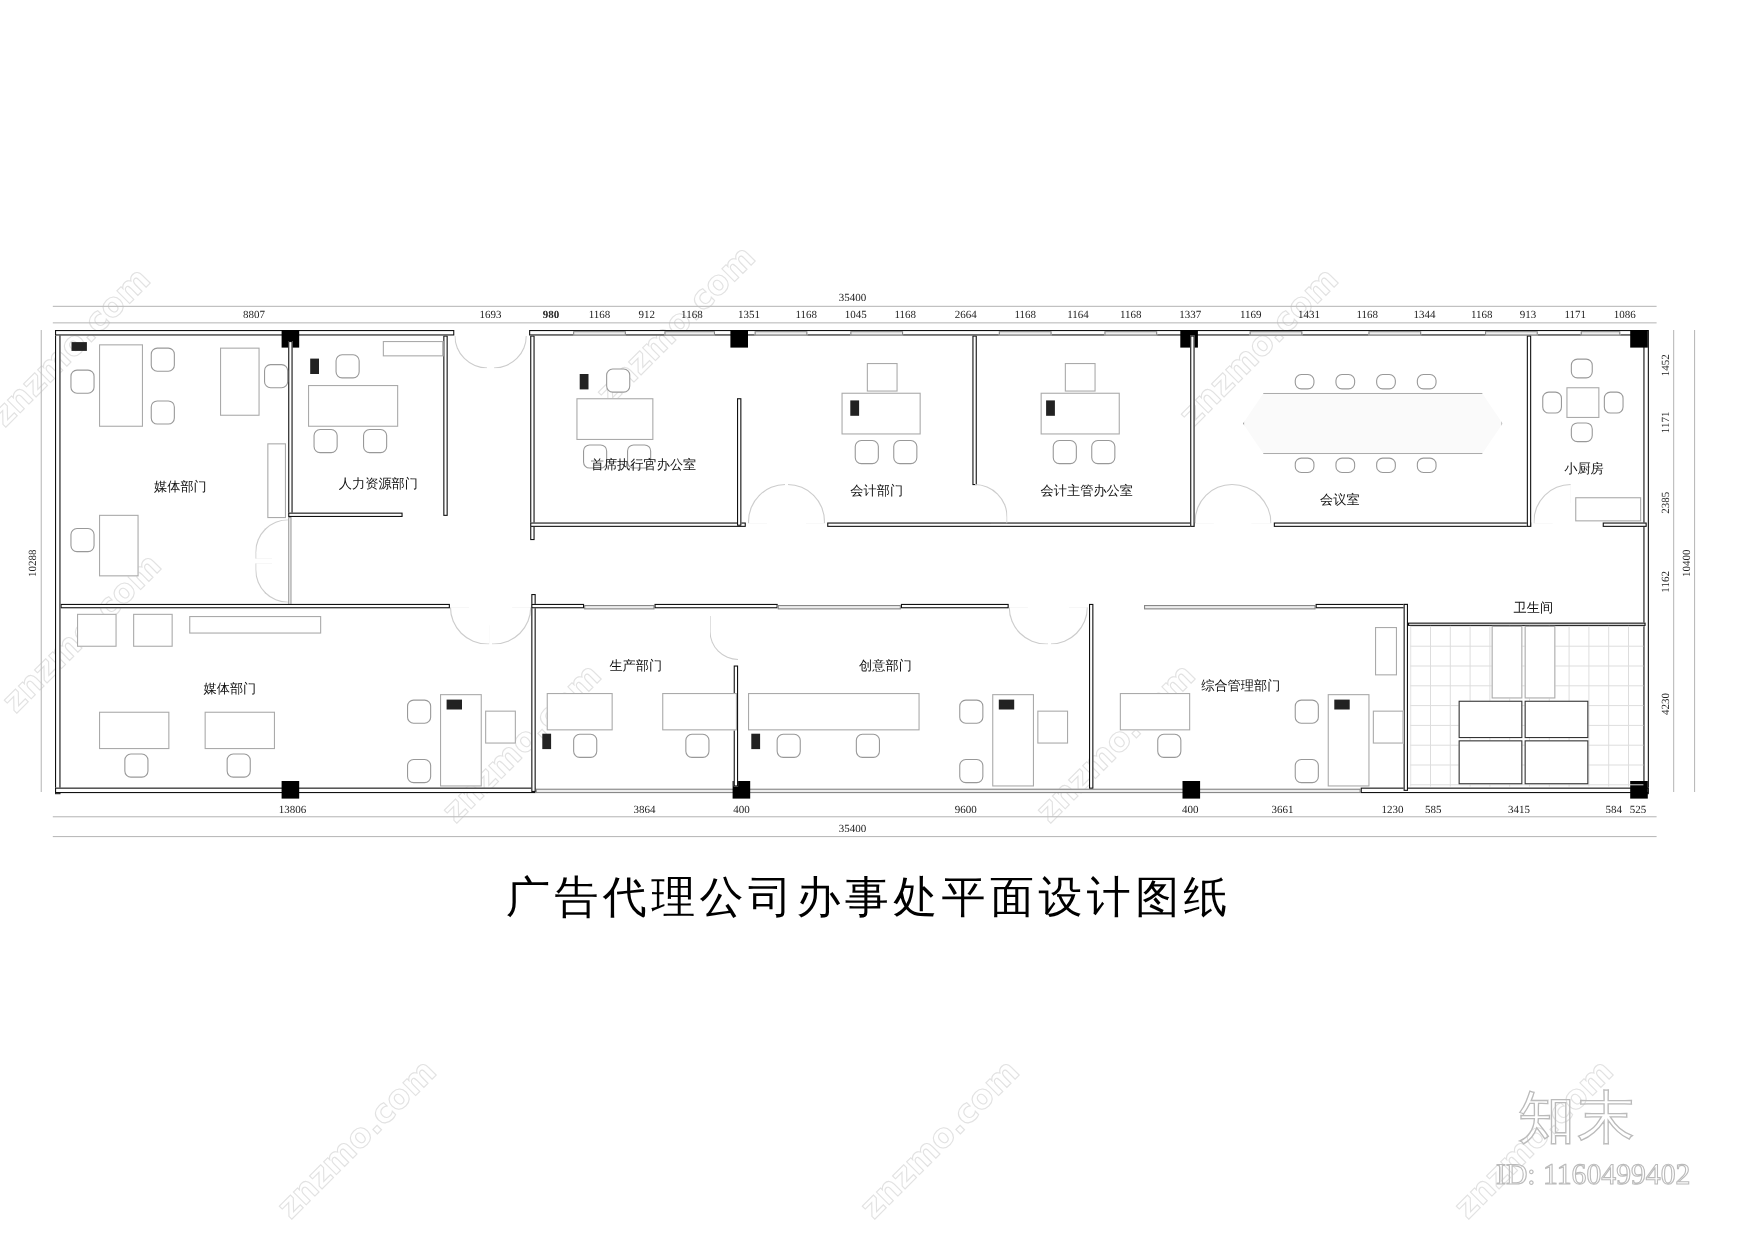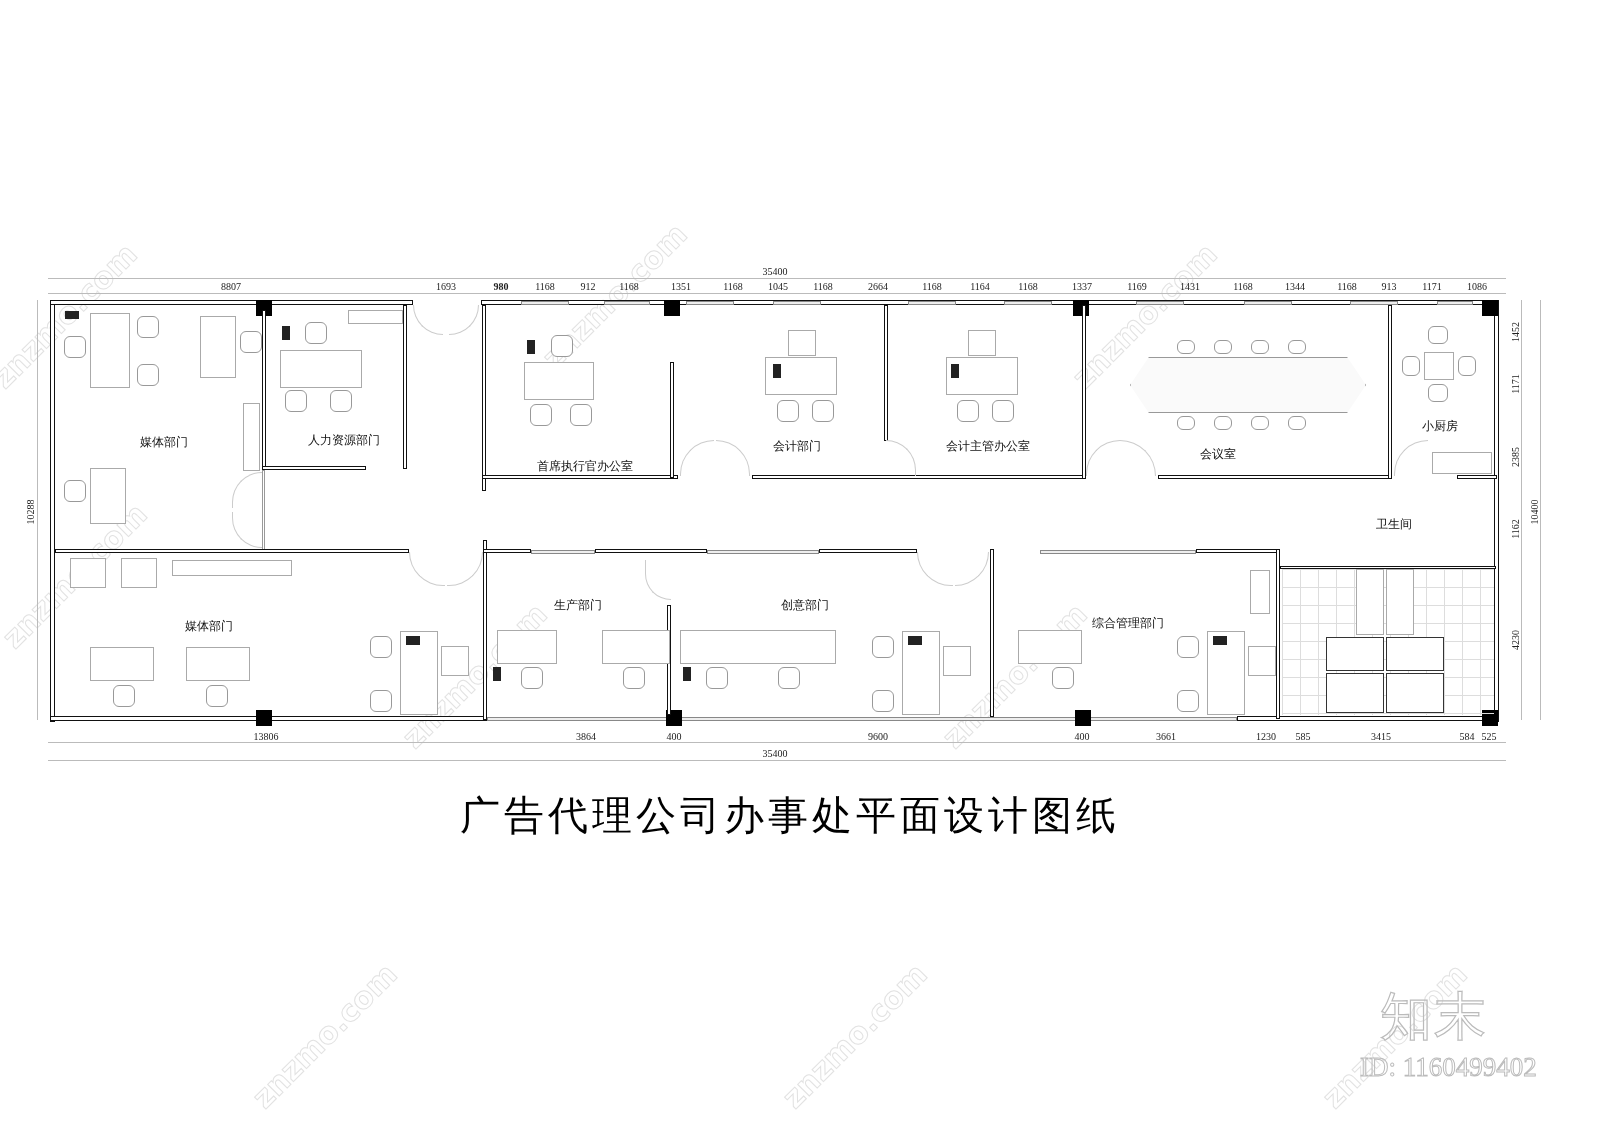--- a/index.html
+++ b/index.html
@@ -258,28 +258,28 @@
   <div class="chair" style="left:1052px;top:667px;"></div>
   <div class="furn" style="left:1207px;top:631px;width:38px;height:84px;"></div>
   <div class="chair" style="left:1177px;top:636px;"></div>
   <div class="chair" style="left:1177px;top:690px;"></div>
   <div class="furn" style="left:1248px;top:646px;width:28px;height:30px;"></div>
   <div class="furn" style="left:1250px;top:570px;width:20px;height:44px;"></div>
   <div class="phone" style="left:1213px;top:636px;width:14px;height:9px;"></div>
 
   <div class="room-label" style="left:164px;top:434px;">媒体部门</div>
   <div class="room-label" style="left:344px;top:432px;">人力资源部门</div>
-  <div class="room-label" style="left:585px;top:458px;">首席执行官办公室</div>
+  <div class="room-label" style="left:585px;top:414px;">首席执行官办公室</div>
   <div class="room-label" style="left:797px;top:438px;">会计部门</div>
   <div class="room-label" style="left:988px;top:438px;">会计主管办公室</div>
   <div class="room-label" style="left:1218px;top:446px;">会议室</div>
   <div class="room-label" style="left:1440px;top:418px;">小厨房</div>
   <div class="room-label" style="left:209px;top:618px;">媒体部门</div>
   <div class="room-label" style="left:578px;top:597px;">生产部门</div>
   <div class="room-label" style="left:805px;top:597px;">创意部门</div>
   <div class="room-label" style="left:1128px;top:615px;">综合管理部门</div>
-  <div class="room-label" style="left:1394px;top:516px;">卫生间</div>
+  <div class="room-label" style="left:1394px;top:544px;">卫生间</div>
 </div>
 
 <div class="title">广告代理公司办事处平面设计图纸</div>
 
 <div class="logo">知末</div>
 <div class="idtext">ID: 1160499402</div>
 
 </body></html>

